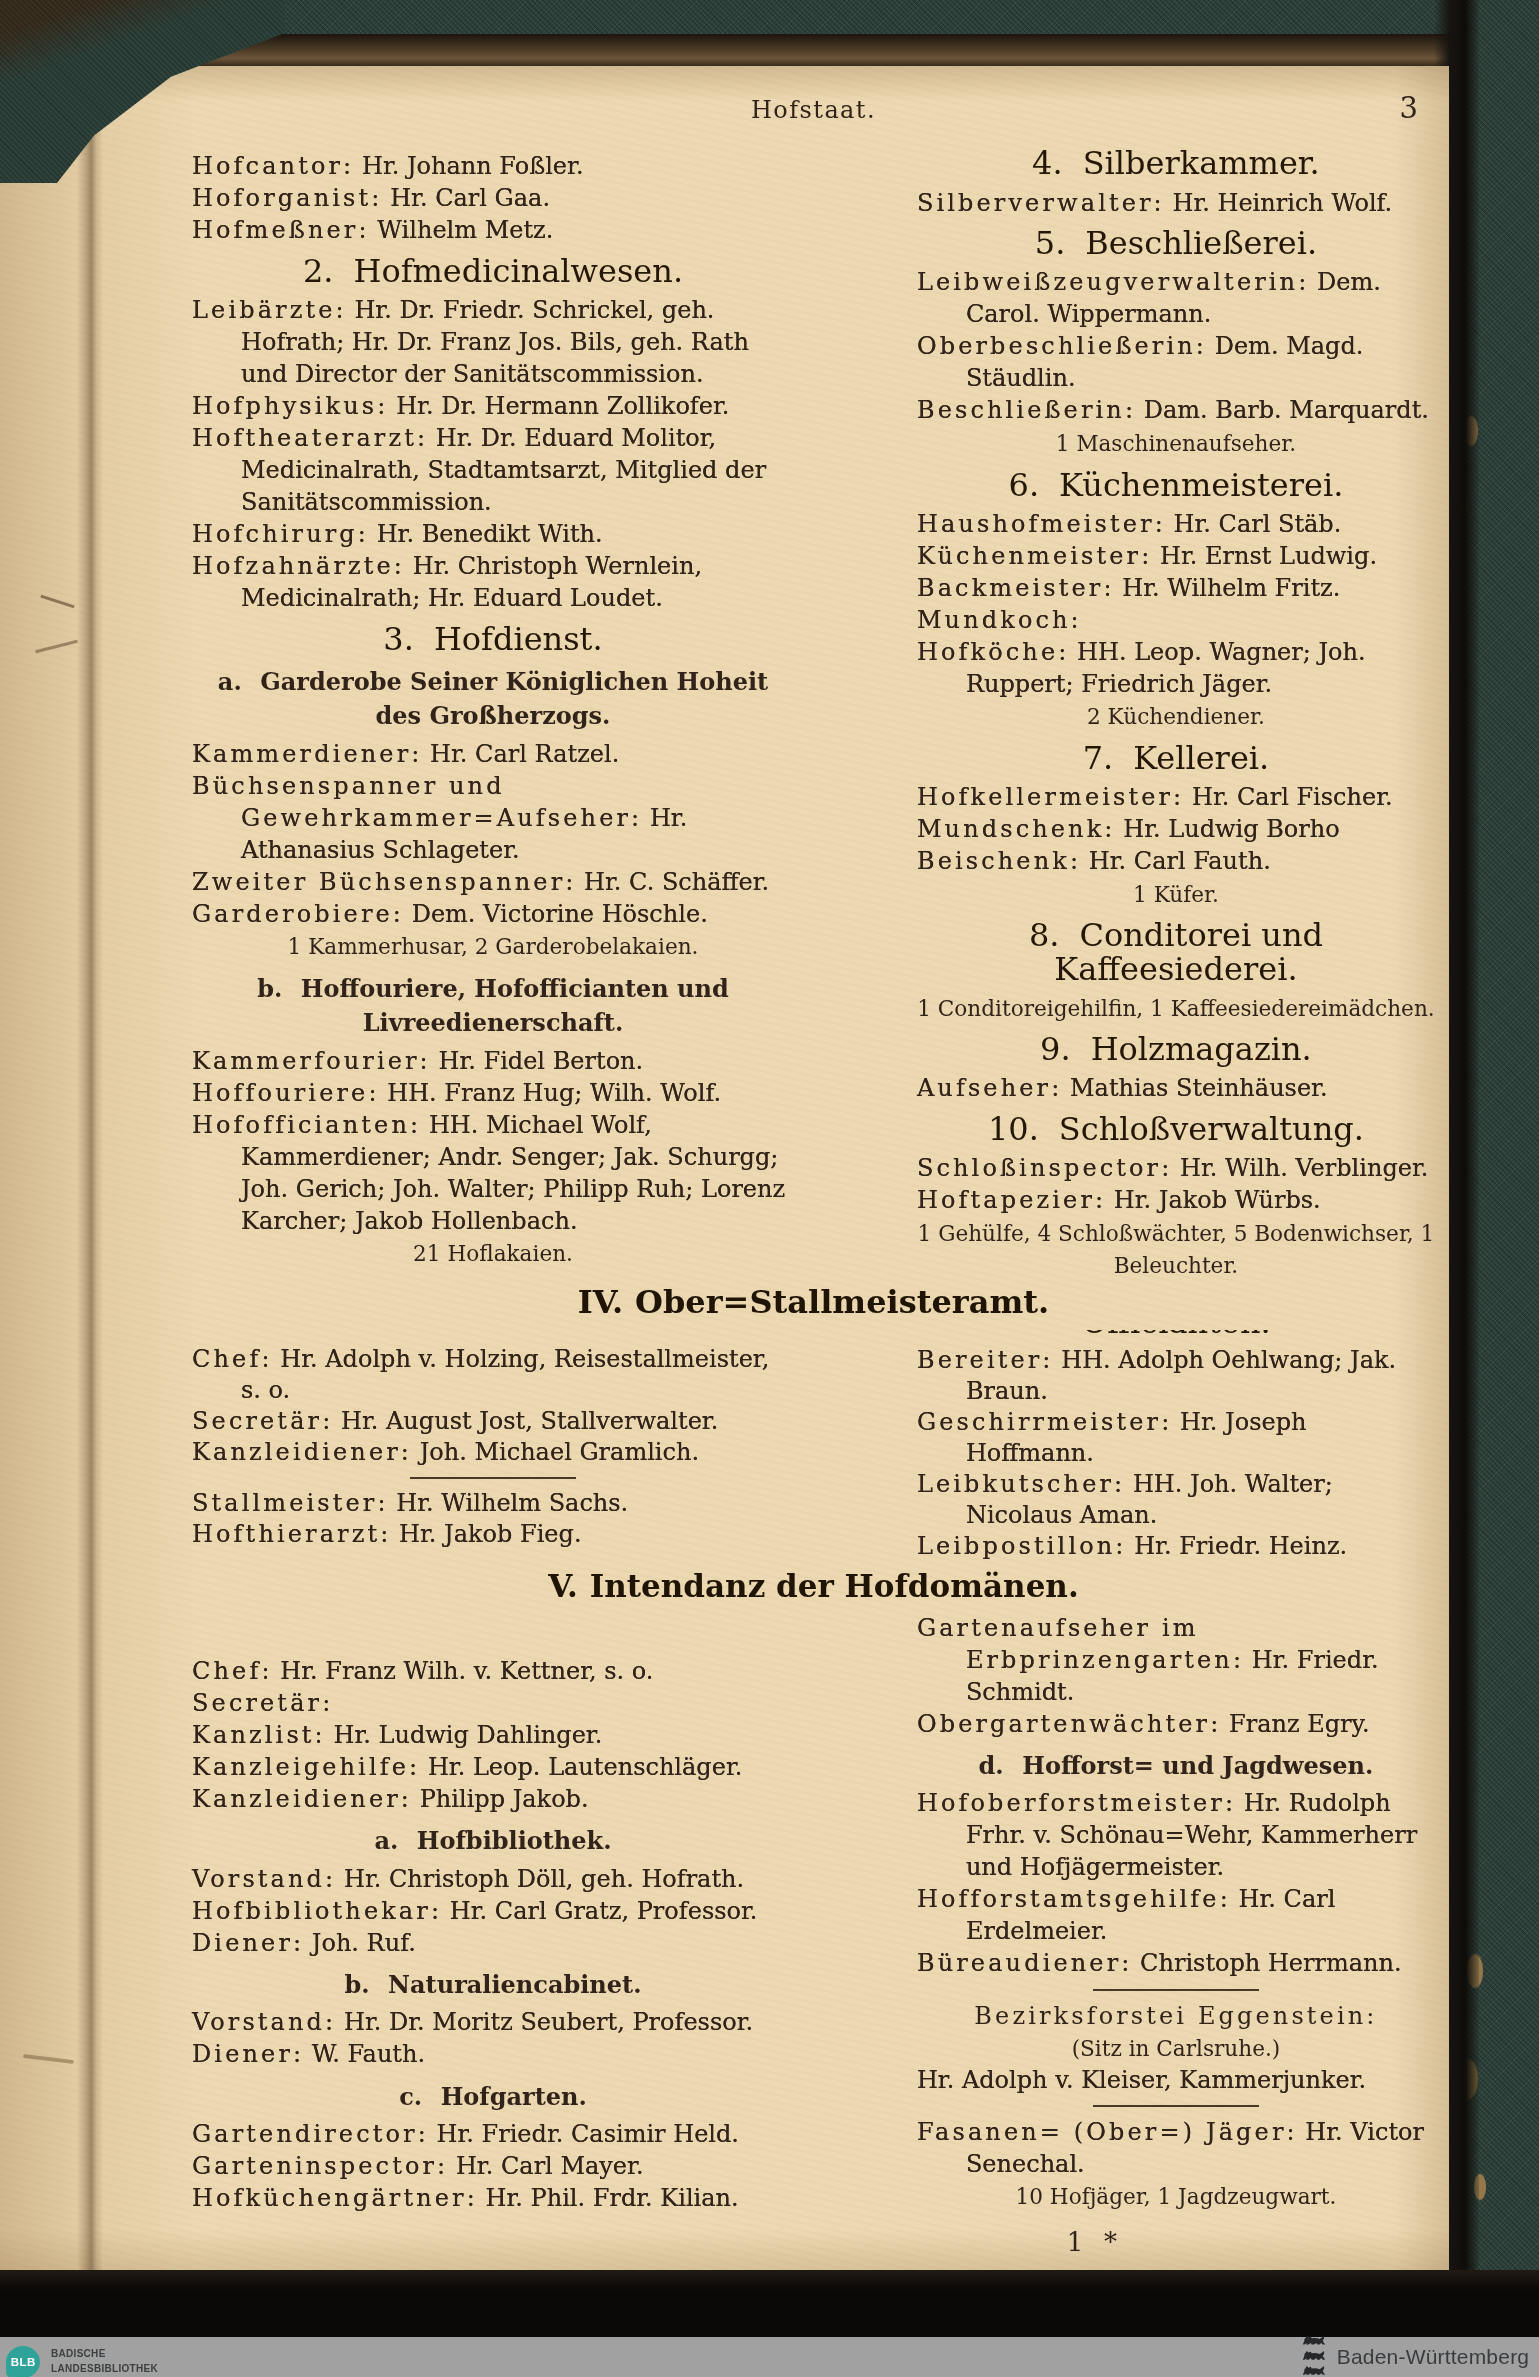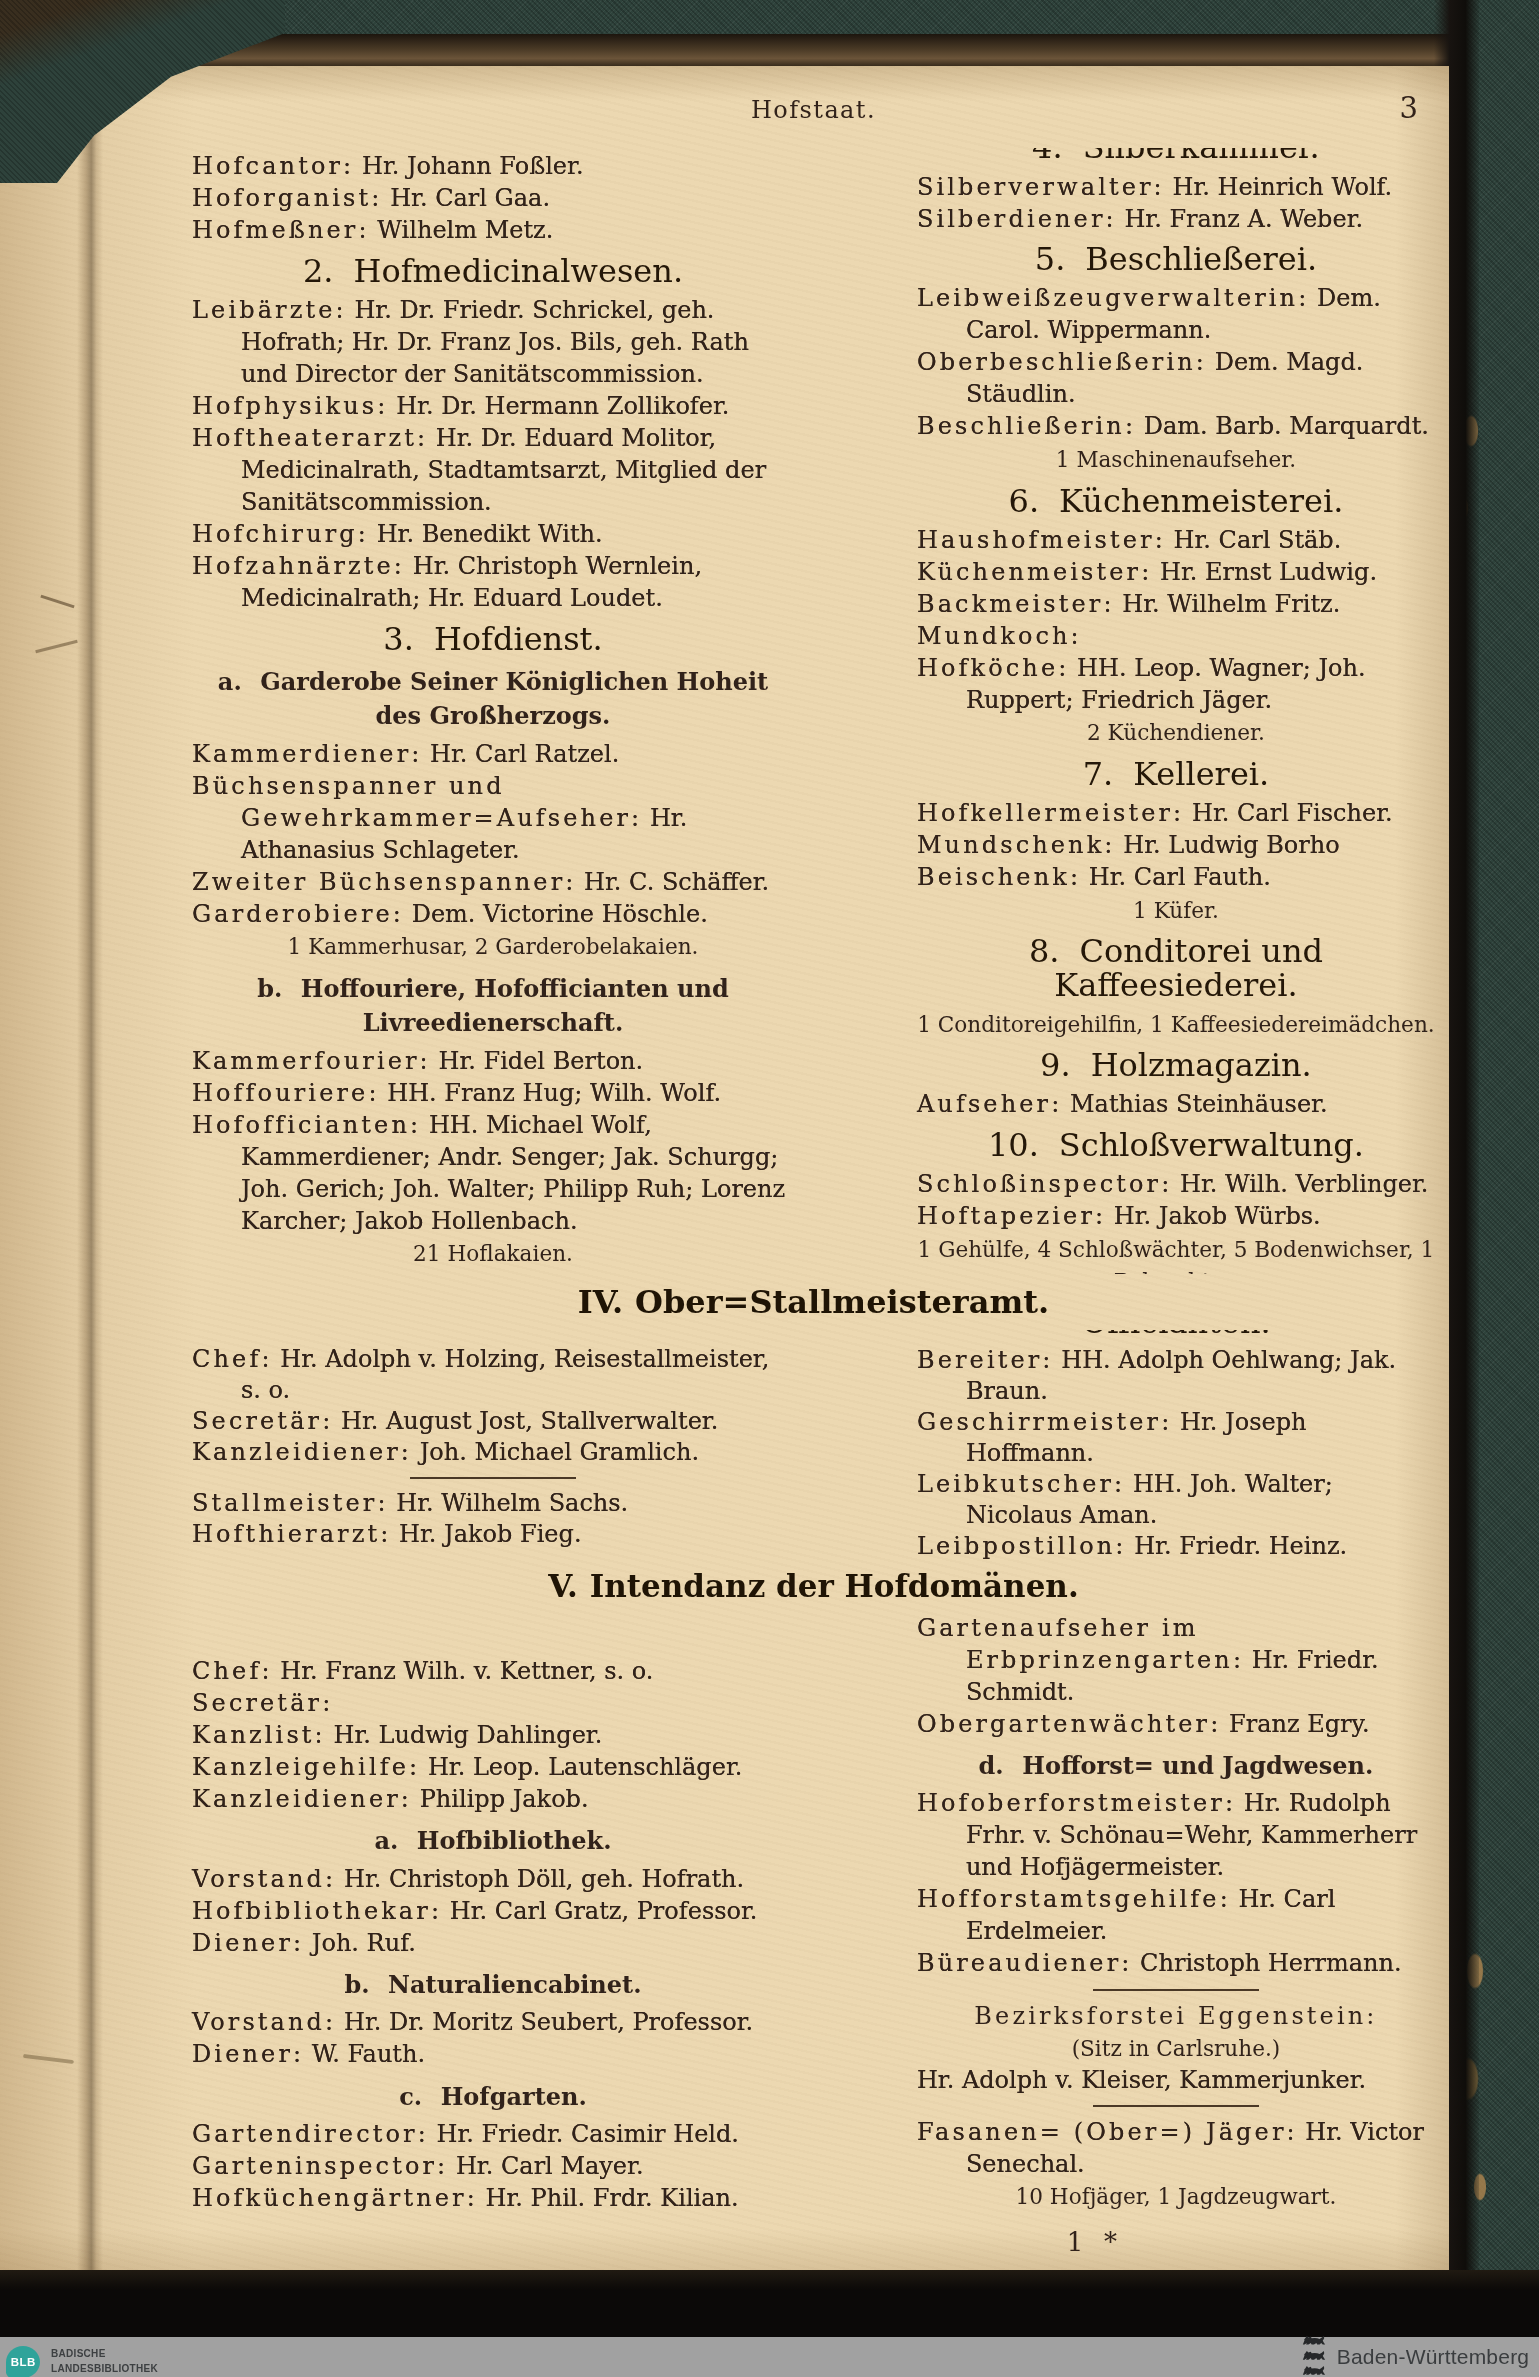--- a/index.html
+++ b/index.html
@@ -128,21 +128,20 @@
             <div class="sub"><span class="num">b.</span><span class="ttl">Hoffouriere, Hofofficianten und Livreedienerschaft.</span></div>
             <div class="entry"><span class="lbl">Kammerfourier:</span> <span class="val">Hr. Fidel Berton.</span></div>
             <div class="entry"><span class="lbl">Hoffouriere:</span> <span class="val">HH. Franz Hug; Wilh. Wolf.</span></div>
             <div class="entry"><span class="lbl">Hofofficianten:</span> <span class="val">HH. Michael Wolf, Kammerdiener; Andr. Senger; Jak. Schurgg; Joh. Gerich; Joh. Walter; Philipp Ruh; Lorenz Karcher; Jakob Hollenbach.</span></div>
             <div class="note">21 Hoflakaien.</div>
           </div>
           <div class="divider"></div>
           <div class="col col-right">
             <div class="h2"><span class="num">4.</span><span class="ttl">Silberkammer.</span></div>
             <div class="entry"><span class="lbl">Silberverwalter:</span> <span class="val">Hr. Heinrich Wolf.</span></div>
-            <div class="entry"><span class="lbl">Silberdiener:</span> <span class="val">Hr. Franz A. Weber.</span></div>
             <div class="h2"><span class="num">5.</span><span class="ttl">Beschließerei.</span></div>
             <div class="entry"><span class="lbl">Leibweißzeugverwalterin:</span> <span class="val">Dem. Carol. Wippermann.</span></div>
             <div class="entry"><span class="lbl">Oberbeschließerin:</span> <span class="val">Dem. Magd. Stäudlin.</span></div>
             <div class="entry"><span class="lbl">Beschließerin:</span> <span class="val">Dam. Barb. Marquardt.</span></div>
             <div class="note">1 Maschinenaufseher.</div>
             <div class="h2"><span class="num">6.</span><span class="ttl">Küchenmeisterei.</span></div>
             <div class="entry"><span class="lbl">Haushofmeister:</span> <span class="val">Hr. Carl Stäb.</span></div>
             <div class="entry"><span class="lbl">Küchenmeister:</span> <span class="val">Hr. Ernst Ludwig.</span></div>
             <div class="entry"><span class="lbl">Backmeister:</span> <span class="val">Hr. Wilhelm Fritz.</span></div>
             <div class="entry"><span class="lbl">Mundkoch:</span></div>

